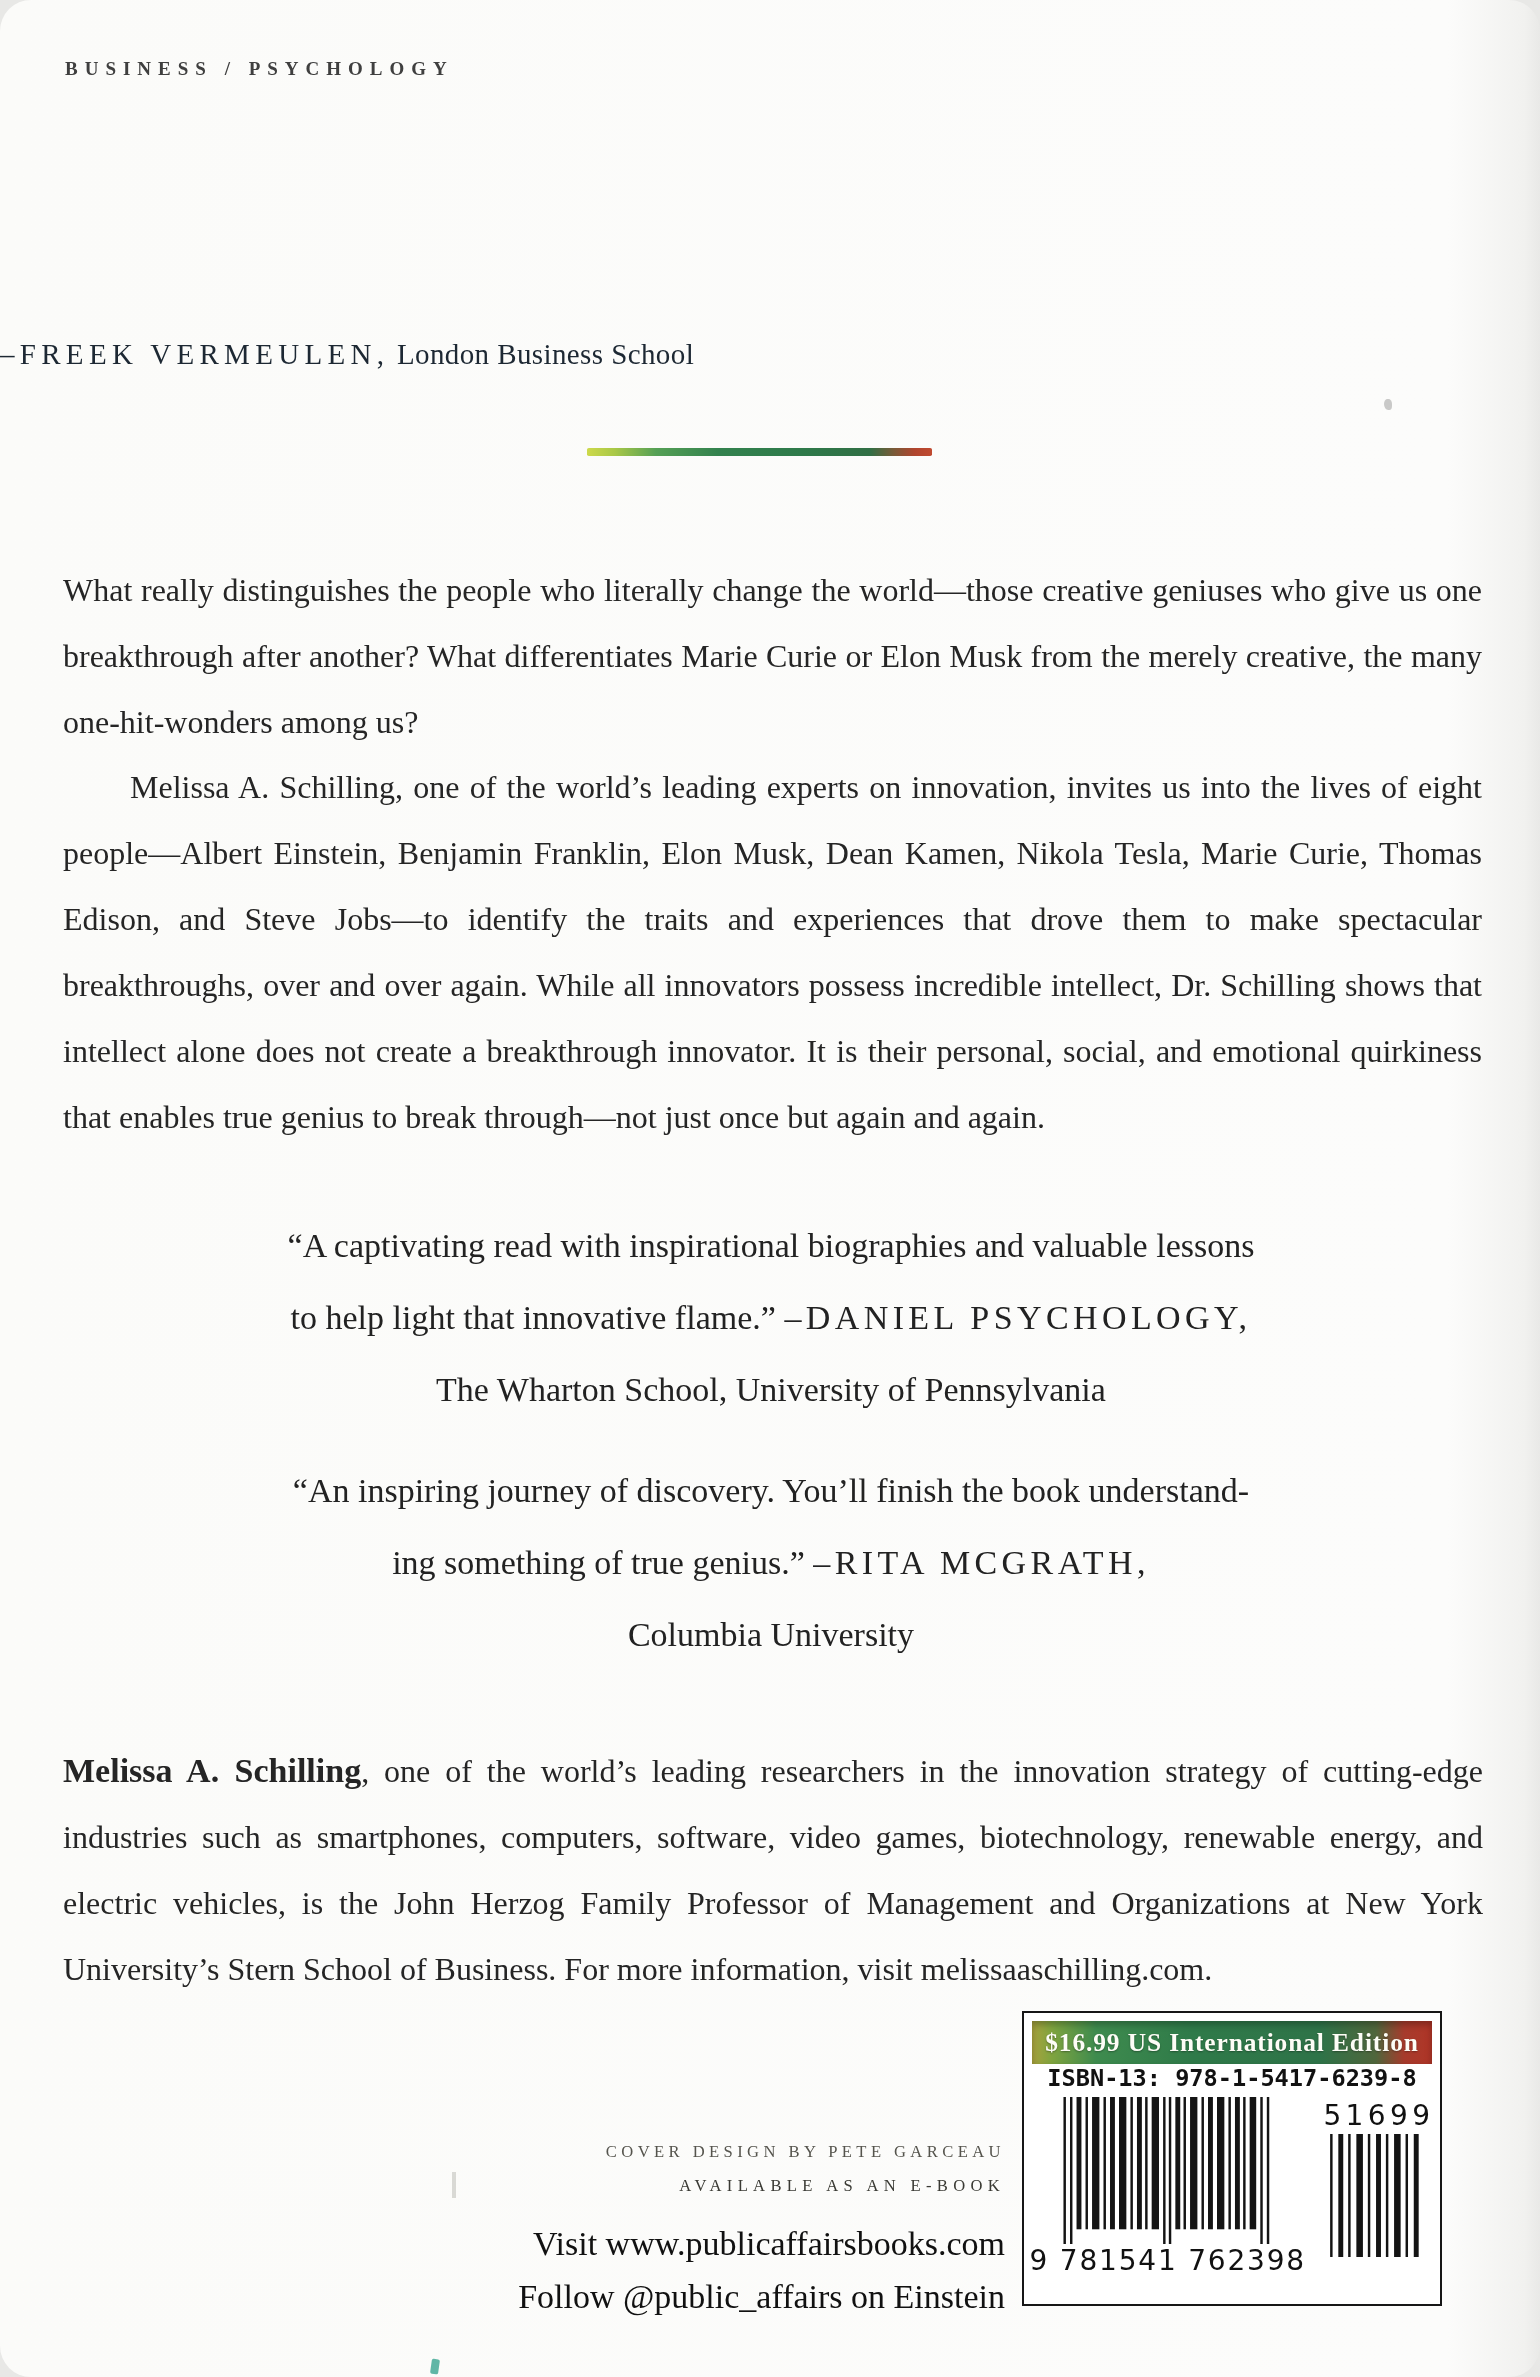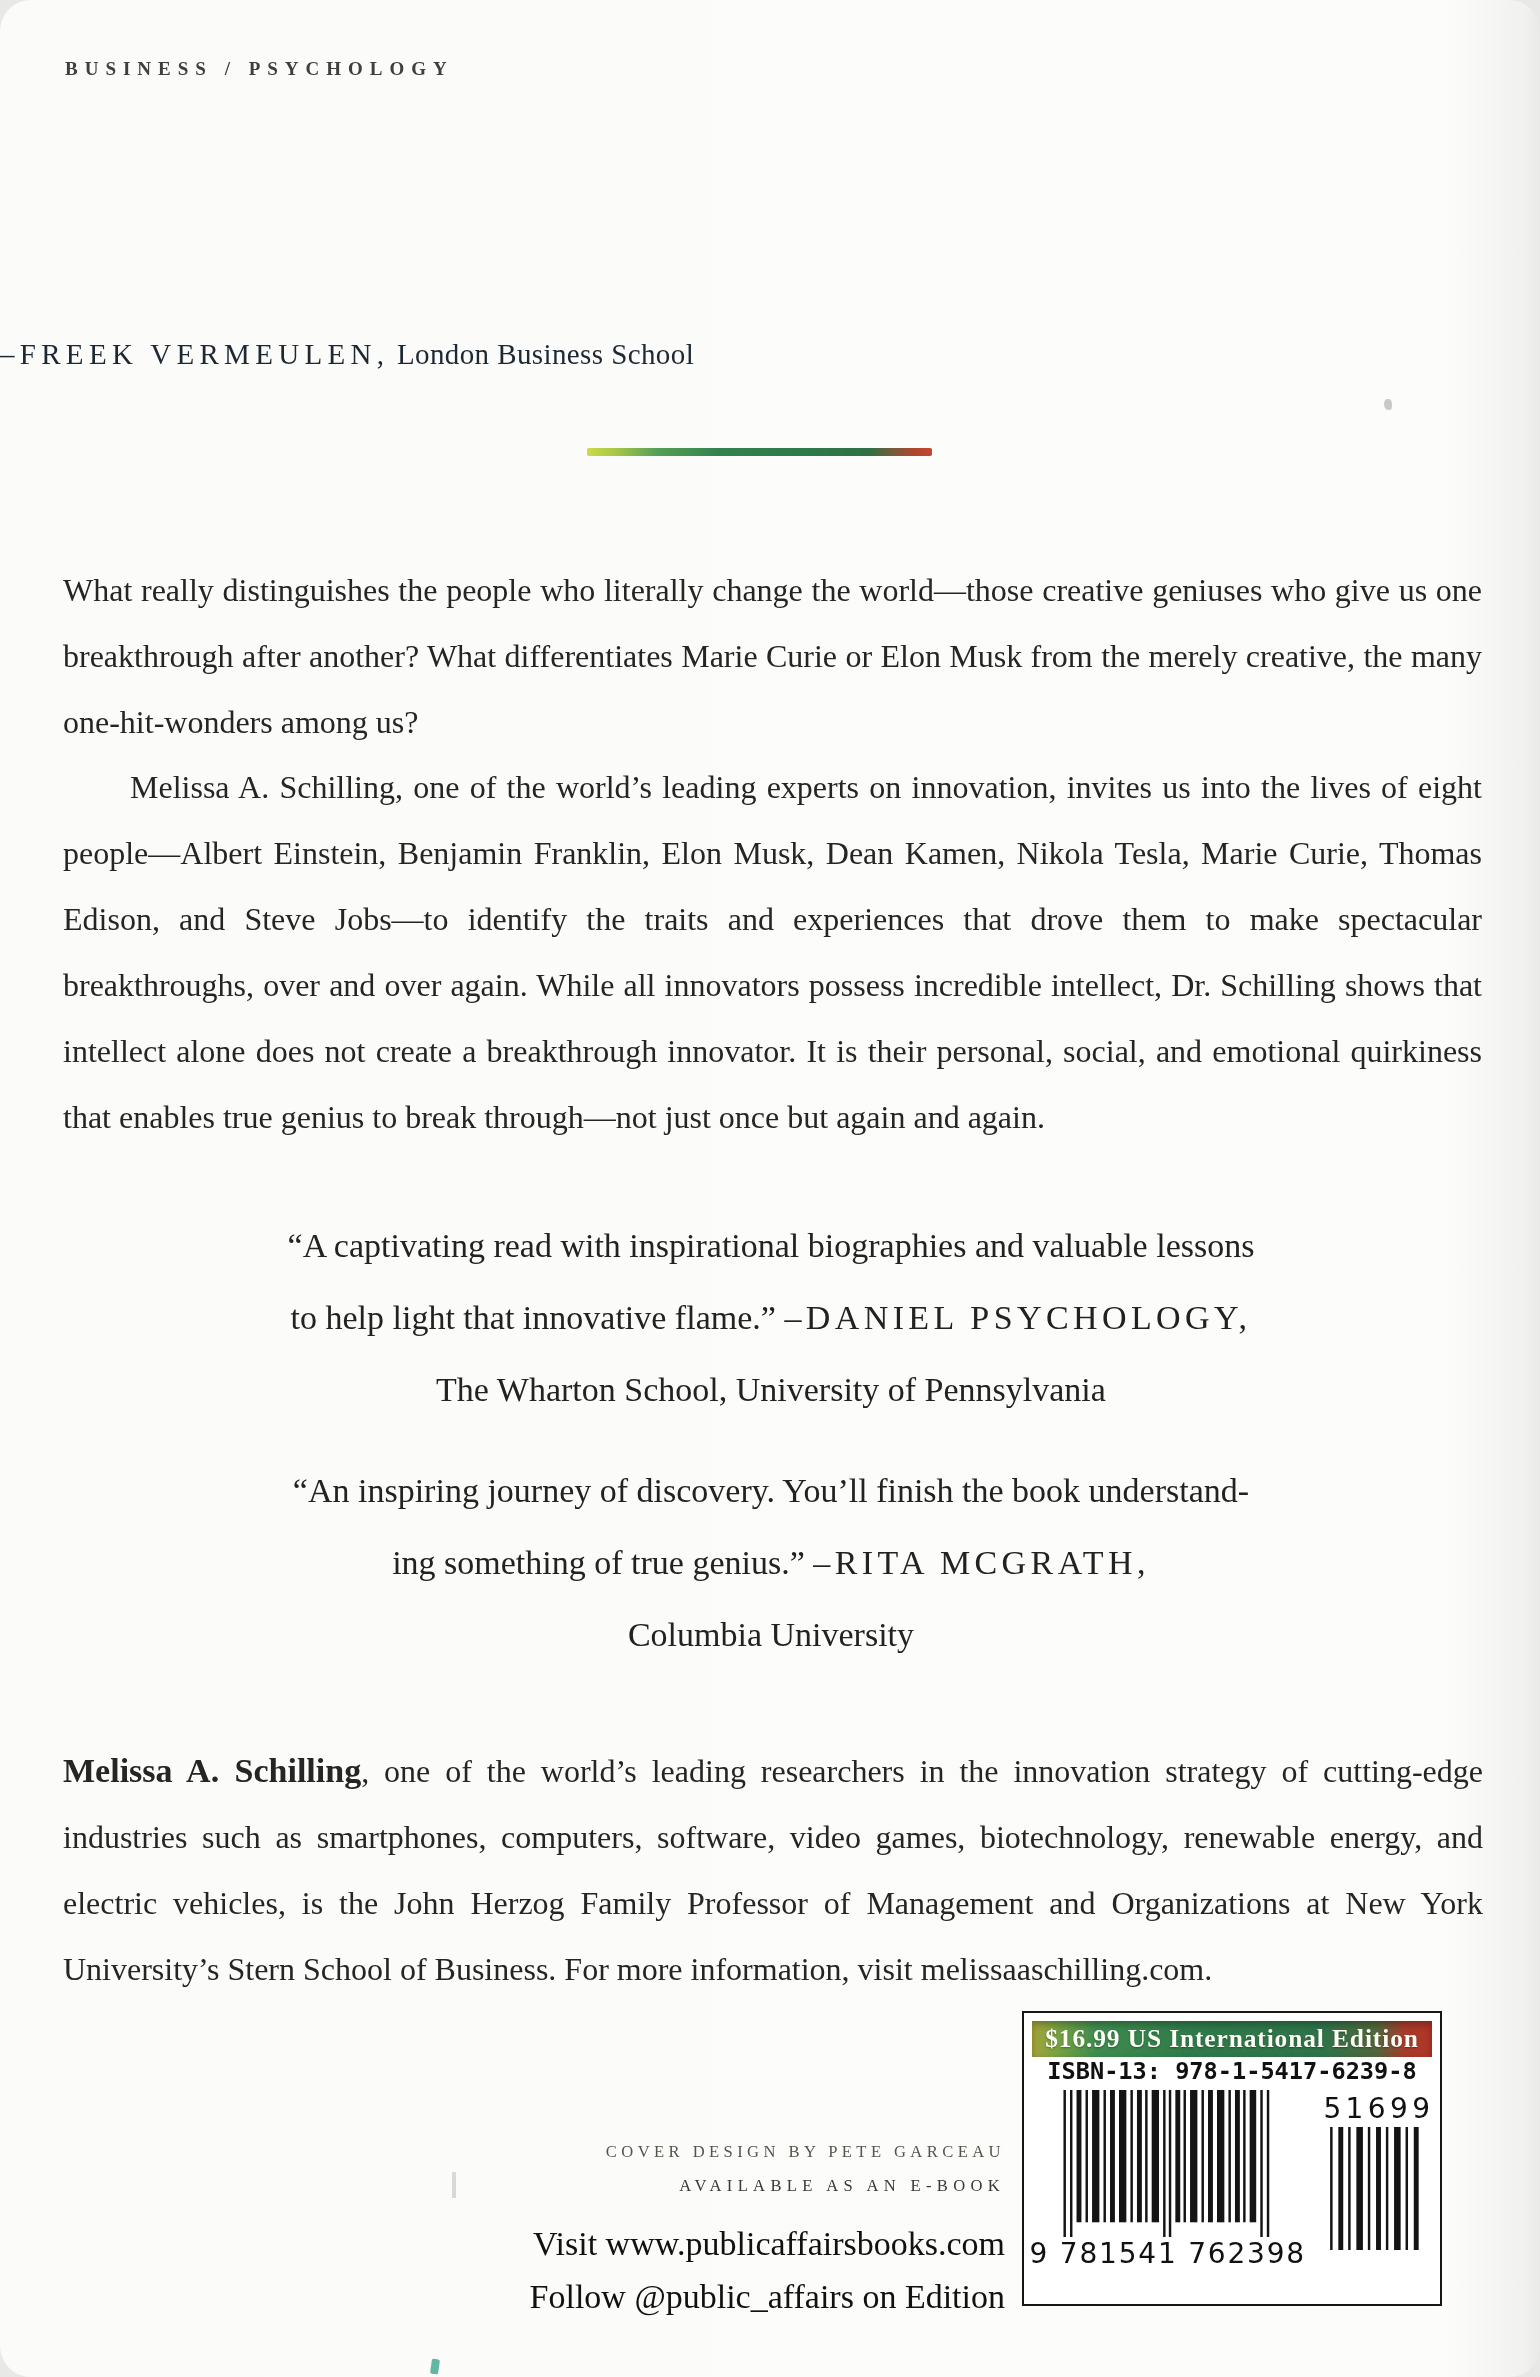--- a/index.html
+++ b/index.html
@@ -57,21 +57,21 @@
     position:absolute;right:535px;top:2142px;text-align:right;color:#111;
   }
   .credit-line{font-size:16.6px;letter-spacing:4.4px;color:#55544d;margin-bottom:14px;white-space:nowrap;}
   .ebook-line{font-size:16.6px;letter-spacing:5.3px;color:#3a3a34;margin-bottom:21px;white-space:nowrap;}
   .site-line{font-size:34px;line-height:53px;white-space:nowrap;}
   .barcode-box{
     position:absolute;left:1022px;top:2011px;width:420px;height:295px;
     background:#fff;border:2.6px solid #161616;box-sizing:border-box;
   }
   .price-bar{
-    margin:7.9px 7.9px 0 7.9px;height:36px;
+    margin:7.9px 7.9px 0 7.9px;height:43px;
     background:linear-gradient(90deg,#a8a23c 0%,#7fa43f 5%,#3e8b4e 16%,#2f7a49 40%,#2e7348 72%,#50663c 86%,#a63b2c 93%,#b03527 100%);
     box-shadow:inset 0 3.5px 7px rgba(0,0,0,.28);
     display:flex;align-items:center;justify-content:center;
   }
   .price-text{
     color:#fdfdf6;font-size:25.4px;font-weight:bold;letter-spacing:0.9px;white-space:nowrap;
     text-shadow:0 0.9px 1.8px rgba(0,0,0,.35);
   }
   .isbn-line{
     margin-top:0;text-align:center;
@@ -123,21 +123,21 @@
     <div class="q-line"><span>ing something of true genius.”  </span><span class="q-name">–RITA MCGRATH,</span></div>
     <div class="q-line">Columbia University</div>
   </div>
 
   <p class="bio"><span class="bio-lead">Melissa A. Schilling</span><span>, one of the world’s leading researchers in the innovation strategy of cutting-edge industries such as smartphones, computers, software, video games, biotechnology, renewable energy, and electric vehicles, is the John Herzog Family Professor of Management and Organizations at New York University’s Stern School of Business. For more information, visit melissaaschilling.com.</span></p>
 
   <div class="footer-block">
     <div class="credit-line">COVER DESIGN BY PETE GARCEAU</div>
     <div class="ebook-line">AVAILABLE AS AN E-BOOK</div>
     <div class="site-line">Visit www.publicaffairsbooks.com</div>
-    <div class="site-line">Follow @public_affairs on Edition</div>
+    <div class="site-line">Follow @public_affairs on Einstein</div>
   </div>
 
   <div class="barcode-box">
     <div class="price-bar">
       <span class="price-text">$16.99 US International Edition</span>
     </div>
     <div class="isbn-line">ISBN-13: 978-1-5417-6239-8</div>
     <div class="bc-row">
       <div class="bc-main">
         <svg width="224" height="147" viewBox="0 0 256 180">

